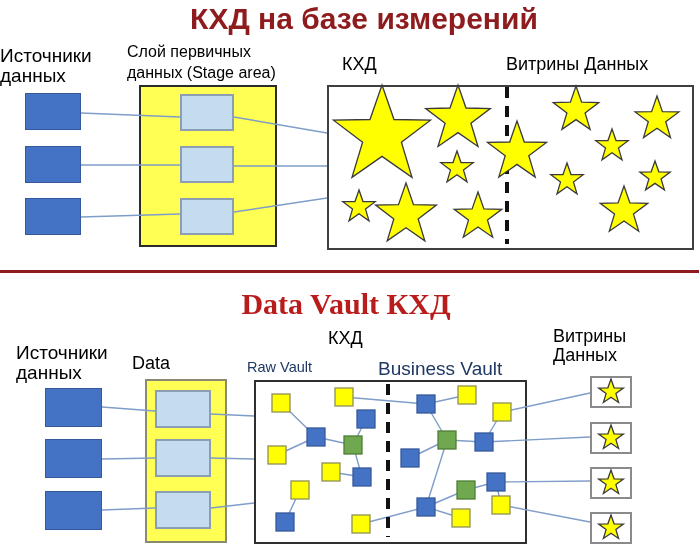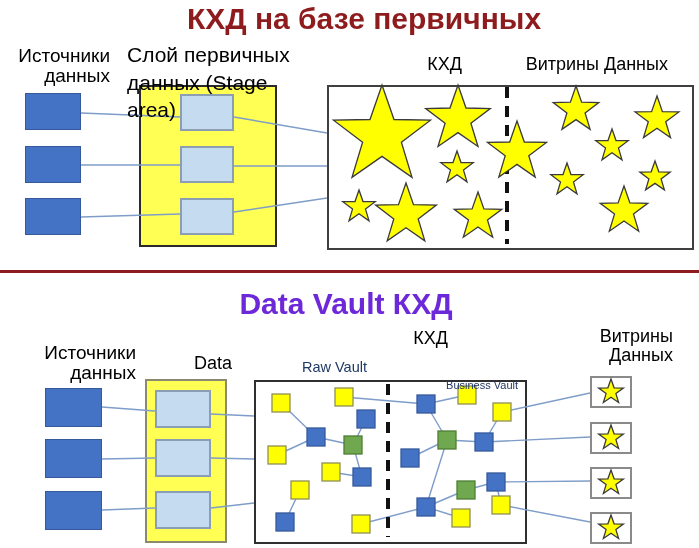--- a/index.html
+++ b/index.html
@@ -1,52 +1,52 @@
 <!DOCTYPE html>
 <html><head>
 <meta charset="utf-8">
 <style>
   html,body{margin:0;padding:0;background:#fff;}
   .canvas{position:relative;width:699px;height:548px;background:#ffffff;
           font-family:"Liberation Sans",sans-serif;overflow:hidden;}
   .abs{position:absolute;box-sizing:border-box;}
-  .lbl{position:absolute;color:#000;white-space:pre-line;text-align:right;line-height:1.05;z-index:12;}
+  .lbl{position:absolute;color:#000;white-space:pre-line;text-align:left;line-height:1.05;z-index:12;}
   .title{position:absolute;font-weight:bold;text-align:center;z-index:12;font-size:30px;letter-spacing:0px;}
   .title-top{left:30px;width:668px;top:2px;}
   .title-bottom{left:0px;width:692px;top:287px;}
   .divider{position:absolute;left:0;width:699px;top:270px;height:3px;z-index:12;}
   .stage-box{position:absolute;z-index:2;}
   .stage-box-top{left:139px;top:85px;width:134px;height:158px;border:2px solid #2b2b2b;}
   .stage-box-bottom{left:145px;top:379px;width:78px;height:160px;border:2px solid #8a8a72;}
   .dwh-box{position:absolute;background:#ffffff;z-index:2;}
   .dwh-box-top{left:327px;top:85px;width:363px;height:161px;border:2px solid #3f3f3f;}
   .dwh-box-bottom{left:254px;top:380px;width:269px;height:160px;border:2px solid #2f2f2f;}
   .src-rect{position:absolute;z-index:4;border:1px solid #35599b;}
   .inner-rect{position:absolute;z-index:4;border:2px solid #8c9eb4;}
   .mart-box{position:absolute;z-index:4;background:#ffffff;border:2px solid #8a8a8a;}
   .lbl-sources-top{left:0px;width:110px;top:46px;font-size:19px;}
-  .lbl-stage-top{left:127px;width:175px;top:41px;font-size:21px;text-align:left;line-height:1.32;}
+  .lbl-stage-top{left:127px;width:175px;top:41px;font-size:16px;text-align:left;line-height:1.32;}
   .lbl-dwh-top{left:342px;width:120px;top:55px;font-size:18px;}
   .lbl-marts-top{left:506px;width:162px;top:55px;font-size:18px;}
   .lbl-dwh-bottom{left:328px;width:120px;top:329px;font-size:18px;}
   .lbl-sources-bottom{left:16px;width:120px;top:343px;font-size:19px;}
   .lbl-stage-bottom{left:132px;width:100px;top:354px;font-size:18px;}
   .lbl-raw{left:247px;width:120px;top:360px;font-size:14.5px;}
-  .lbl-business{left:378px;width:140px;top:380px;font-size:11px;}
+  .lbl-business{left:378px;width:140px;top:359px;font-size:19px;}
   .lbl-marts-bottom{left:553px;width:120px;top:327px;font-size:18px;}
   #overlay{position:absolute;left:0;top:0;z-index:8;pointer-events:none;}
 </style>
 </head>
 <body>
 
 <div class="canvas" id="canvas">
 
-  <div class="title title-top" style="color: rgb(142, 27, 29);">КХД на базе первичных</div>
+  <div class="title title-top" style="color: rgb(142, 27, 29);">КХД на базе измерений</div>
   <div class="divider" style="background: rgb(142, 27, 29);"></div>
-  <div class="title title-bottom" style="color: #6d28d9;">Data Vault КХД</div>
+  <div class="title title-bottom" style="color: #b91c1c; font-family: Liberation Serif, serif;">Data Vault КХД</div>
 
   <div class="lbl lbl-sources-top">Источники
 данных</div>
   <div class="lbl lbl-stage-top">Слой первичных
 данных (Stage area)</div>
   <div class="lbl lbl-dwh-top">КХД</div>
   <div class="lbl lbl-marts-top">Витрины Данных</div>
 
   <div class="stage-box stage-box-top" style="background: rgb(255, 255, 84);"></div>
   <div class="dwh-box dwh-box-top"></div>

